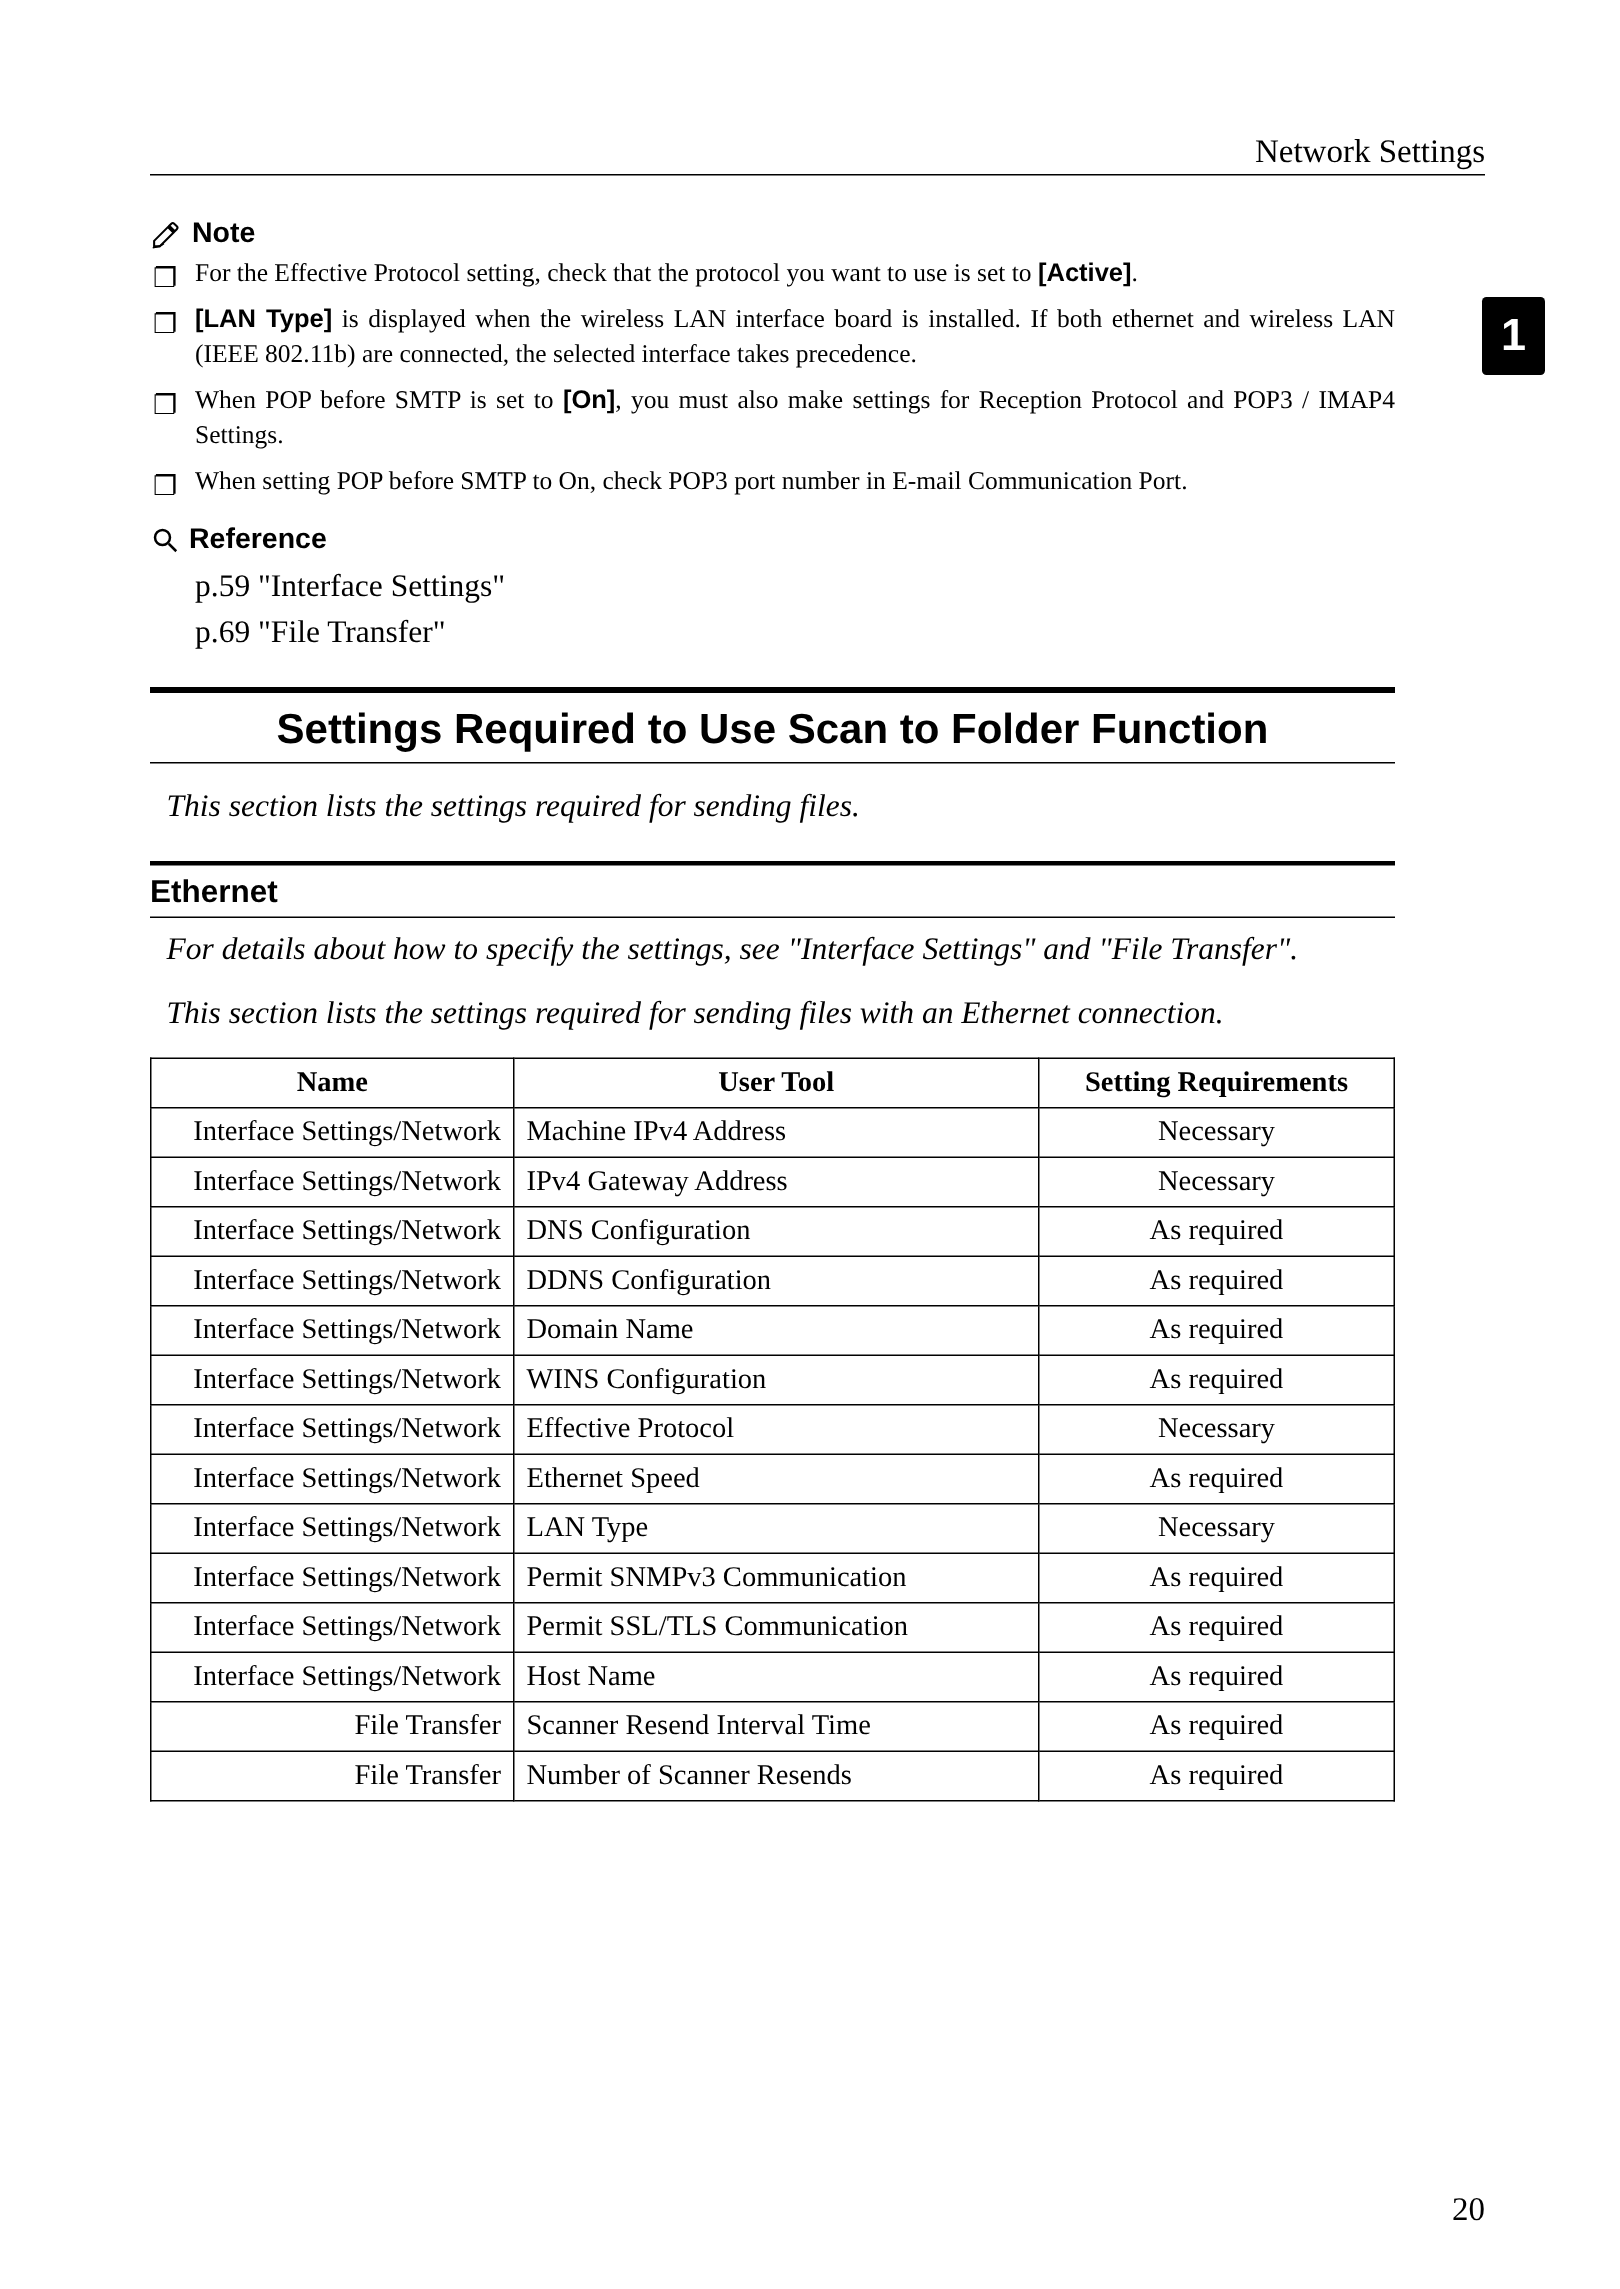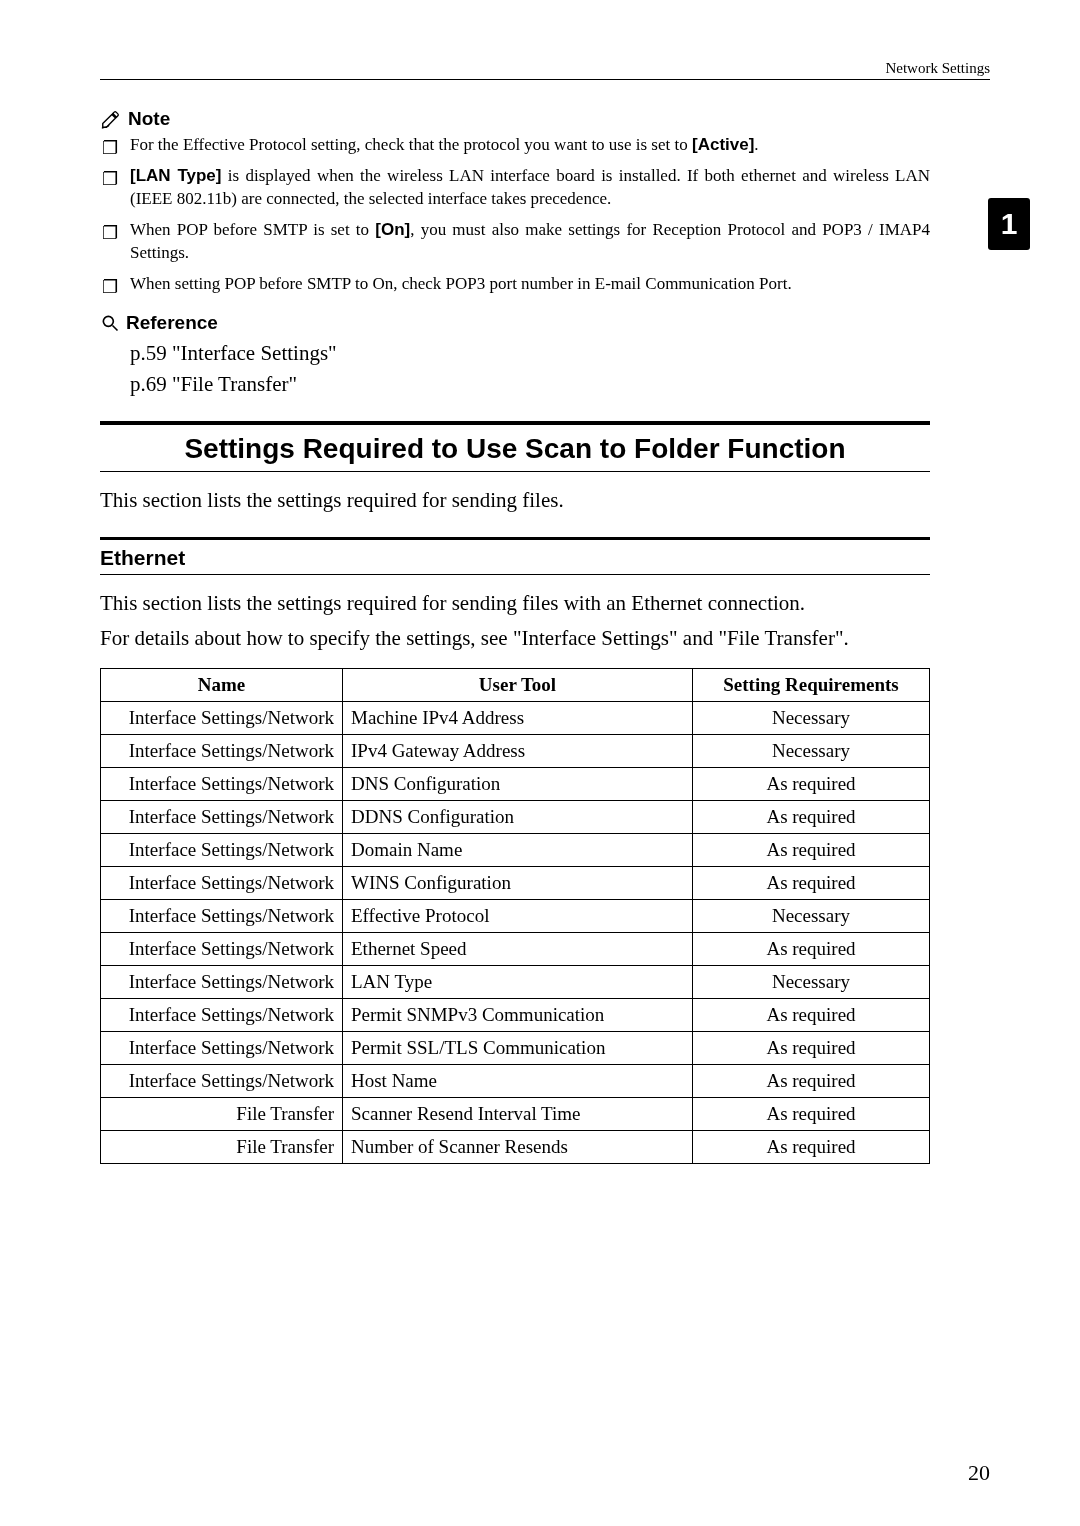--- a/index.html
+++ b/index.html
@@ -17,21 +17,22 @@
     padding: 60px 90px 50px 100px;
   }
   .header-line {
     border-bottom: 1.5px solid #000;
     display: flex;
     justify-content: flex-end;
     padding-bottom: 2px;
     margin-bottom: 28px;
   }
   .header-text {
-    font-size: 15px;
+    font-size: 22px;
+    margin-top: 28px;
   }
   .side-tab {
     position: absolute;
     right: 50px;
     top: 198px;
     width: 42px;
     height: 52px;
     background: #000;
     color: #fff;
     font-family: Arial, Helvetica, sans-serif;
@@ -97,22 +98,23 @@
   .h2-title {
     font-family: Arial, Helvetica, sans-serif;
     font-weight: bold;
     font-size: 28px;
     padding: 8px 0 6px 0;
     text-align: center;
   }
   .para {
     font-size: 21px;
     line-height: 1.4;
-    margin: 14px 0;
+    margin: 14px 11px;
     text-align: justify;
+    font-style: italic;
   }
   .h3-block { margin-top: 22px; }
   .h3-rule-thick { border-top: 3px solid #000; margin: 0; }
   .h3-rule-thin  { border-top: 1px solid #000; margin: 0; }
   .h3-title {
     font-family: Arial, Helvetica, sans-serif;
     font-weight: bold;
     font-size: 21px;
     padding: 6px 0 4px 0;
   }
@@ -199,22 +201,22 @@
     </div>
 
     <p class="para">This section lists the settings required for sending files.</p>
 
     <div class="h3-block">
       <div class="h3-rule-thick"></div>
       <div class="h3-title">Ethernet</div>
       <div class="h3-rule-thin"></div>
     </div>
 
+    <p class="para" style="margin-top:6px">For details about how to specify the settings, see "Interface Settings" and "File Transfer".</p>
     <p class="para" style="margin-bottom:6px">This section lists the settings required for sending files with an Ethernet connection.</p>
-    <p class="para" style="margin-top:6px">For details about how to specify the settings, see "Interface Settings" and "File Transfer".</p>
 
     <table class="settings">
       <thead>
         <tr>
           <th>Name</th>
           <th>User Tool</th>
           <th>Setting Requirements</th>
         </tr>
       </thead>
       <tbody id="table-body">

